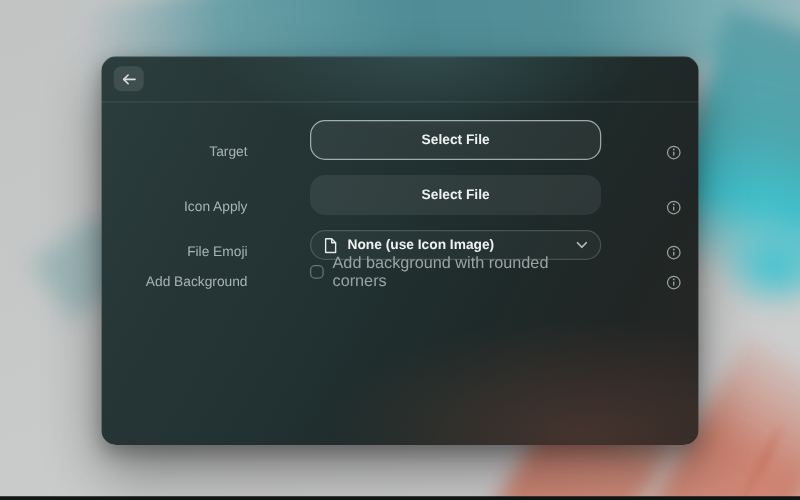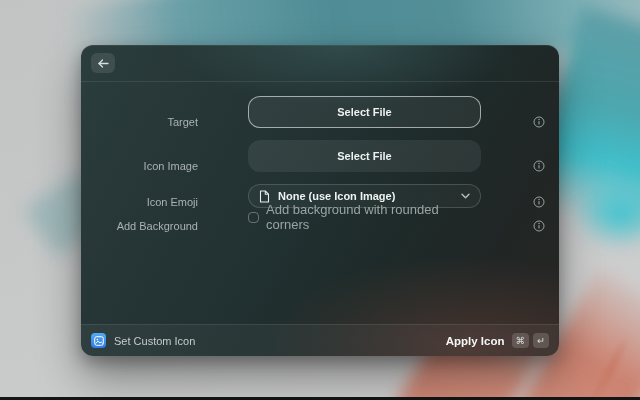--- a/index.html
+++ b/index.html
@@ -152,33 +152,33 @@
       <span class="info-wrap">
         <svg width="12" height="12" viewBox="0 0 12 12">
             <circle cx="6" cy="6" r="5" fill="none" stroke="#97a1a0" stroke-width="1"></circle>
             <circle cx="6" cy="3.5" r="0.75" fill="#97a1a0"></circle>
             <rect x="5.45" y="5.1" width="1.1" height="3.5" rx="0.55" fill="#97a1a0"></rect>
           </svg>
       </span>
     </div>
 
     <div class="form-row">
-      <span class="row-label">Icon Image</span>
+      <span class="row-label">Icon Apply</span>
       <button class="pill">Select File</button>
       <span class="info-wrap">
         <svg width="12" height="12" viewBox="0 0 12 12">
             <circle cx="6" cy="6" r="5" fill="none" stroke="#97a1a0" stroke-width="1"></circle>
             <circle cx="6" cy="3.5" r="0.75" fill="#97a1a0"></circle>
             <rect x="5.45" y="5.1" width="1.1" height="3.5" rx="0.55" fill="#97a1a0"></rect>
           </svg>
       </span>
     </div>
 
     <div class="form-row">
-      <span class="row-label">Icon Emoji</span>
+      <span class="row-label">File Emoji</span>
       <button class="dropdown">
         <span class="dd-icon">
           <svg width="11" height="13" viewBox="0 0 11 13" fill="none" stroke="#e8eceb" stroke-width="1.1" stroke-linejoin="round">
               <path d="M1.5 1h4.8L9.5 4.2V12H1.5z"></path>
               <path d="M6.3 1v3.2H9.5"></path>
             </svg>
         </span>
         <span class="dd-value">None (use Icon Image)</span>
         <span class="chev">
           <svg width="9" height="6" viewBox="0 0 9 6" fill="none" stroke="#b3bcbb" stroke-width="1.4" stroke-linecap="round" stroke-linejoin="round">
@@ -205,29 +205,14 @@
         <svg width="12" height="12" viewBox="0 0 12 12">
             <circle cx="6" cy="6" r="5" fill="none" stroke="#97a1a0" stroke-width="1"></circle>
             <circle cx="6" cy="3.5" r="0.75" fill="#97a1a0"></circle>
             <rect x="5.45" y="5.1" width="1.1" height="3.5" rx="0.55" fill="#97a1a0"></rect>
           </svg>
       </span>
     </div>
 
   </div>
 
-  <div class="footer">
-    <span class="app-ic">
-      <svg width="10" height="10" viewBox="0 0 10 10" fill="none" stroke="#ffffff" stroke-width="1">
-          <rect x="0.7" y="0.7" width="8.6" height="8.6" rx="2"></rect>
-          <circle cx="3.4" cy="3.6" r="0.8" fill="#ffffff" stroke="none"></circle>
-          <path d="M1.5 7.6 L4 5.2 L6 7 L7.2 6 L8.8 7.6"></path>
-        </svg>
-    </span>
-    <span class="cmd-name">Set Custom Icon</span>
-    <span class="apply">Apply Icon</span>
-    <span class="keys">
-      <span class="key">⌘</span>
-      <span class="key">↵</span>
-    </span>
-  </div>
 
 </div>
 
 </body></html>

